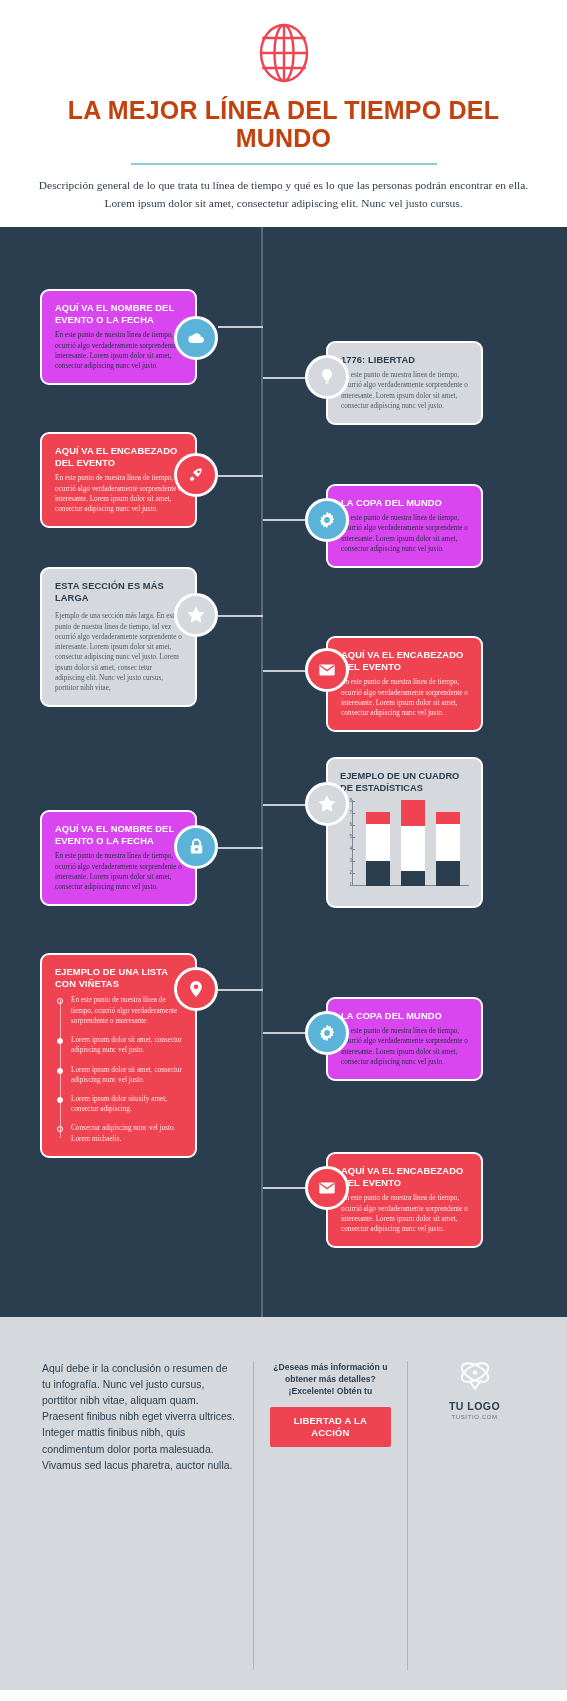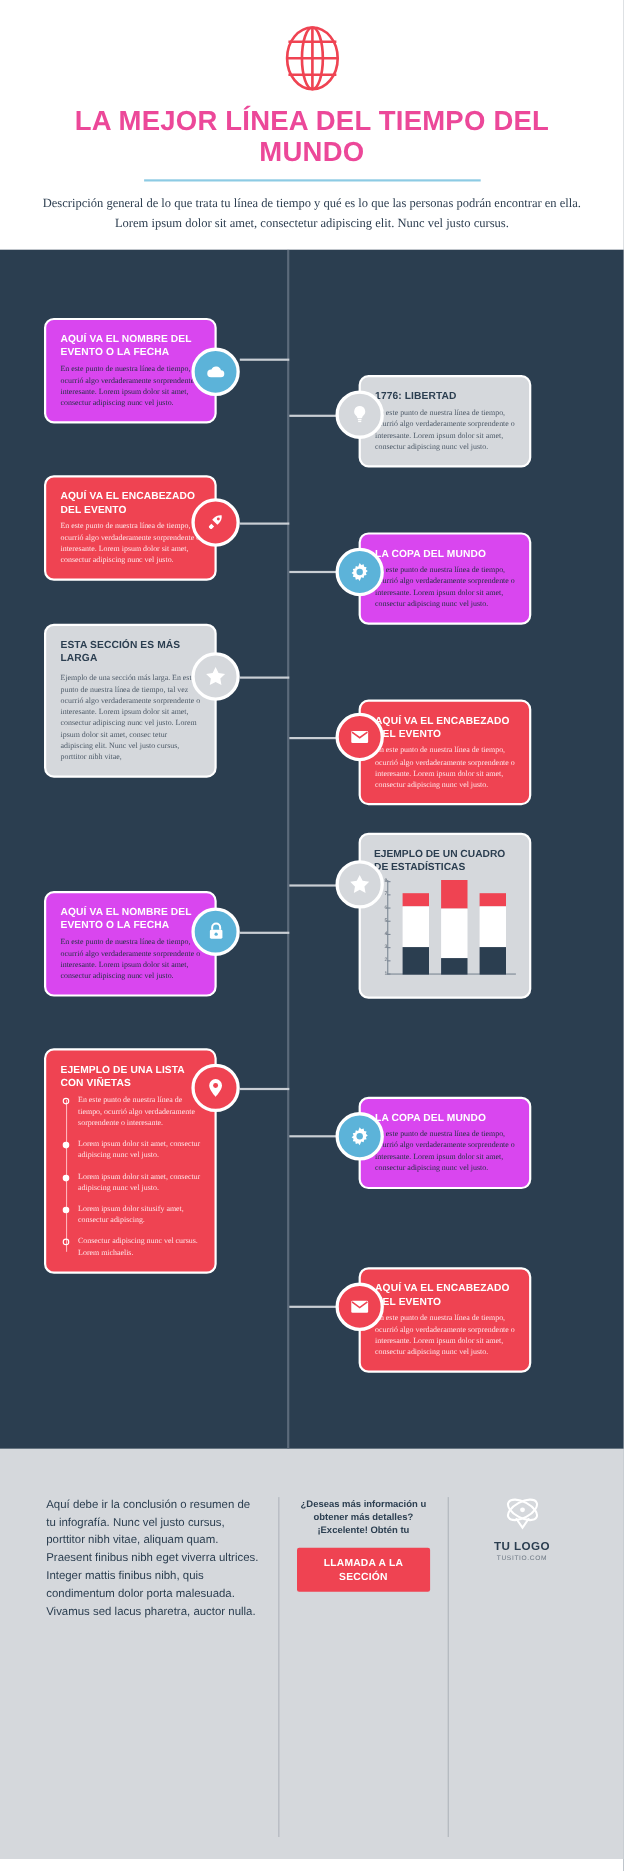--- a/index.html
+++ b/index.html
@@ -11,21 +11,21 @@
     position:relative;
   }
   
   .header {
     background:#ffffff;
     padding:22px 0 14px 0;
     text-align:center;
   }
   .globe-wrap { display:flex; justify-content:center; margin-bottom:12px; }
   .title {
-    color:#ec4899;
+    color:#c2410c;
     font-size:25px;
     font-weight:bold;
     line-height:1.12;
     letter-spacing:0.2px;
     padding:0 40px;
   }
   .title-rule {
     width:306px; height:2px; background:#8dcbe4;
     margin:11px auto 11px auto;
   }
@@ -325,21 +325,21 @@
       <div class="bullet-item">
         <span class="bullet-dot filled"></span>
         <p>Lorem ipsum dolor sit amet, consectur adipiscing nunc vel justo.</p>
       </div>
       <div class="bullet-item">
         <span class="bullet-dot filled"></span>
         <p>Lorem ipsum dolor situsify amet, consectur adipiscing.</p>
       </div>
       <div class="bullet-item">
         <span class="bullet-dot hollow"></span>
-        <p>Consectur adipiscing nunc vel cursus. Lorem michaelis.</p>
+        <p>Consectur adipiscing nunc vel justo. Lorem michaelis.</p>
       </div>
     </div>
   </div>
   <div class="icon-node red" style="left:174px; top:740px;">
     <svg width="20" height="20" viewBox="0 0 24 24">
       <path fill="#ffffff" d="M12 2.4a7 7 0 0 0-7 7c0 5.1 7 12.2 7 12.2s7-7.1 7-12.2a7 7 0 0 0-7-7z"></path>
       <circle cx="12" cy="9.3" r="2.7" fill="#ef4352"></circle>
     </svg>
   </div>
 
@@ -365,21 +365,21 @@
     </svg>
   </div>
 </div>
 
 <div class="footer">
   <div class="footer-col c1">
     <p class="footer-text">Aquí debe ir la conclusión o resumen de tu infografía. Nunc vel justo cursus, porttitor nibh vitae, aliquam quam. Praesent finibus nibh eget viverra ultrices. Integer mattis finibus nibh, quis condimentum dolor porta malesuada. Vivamus sed lacus pharetra, auctor nulla.</p>
   </div>
   <div class="footer-col c2">
     <p class="cta-question">¿Deseas más información u obtener más detalles? ¡Excelente! Obtén tu</p>
-    <button class="cta-button">LLAMADA A LA SECCIÓN</button>
+    <button class="cta-button">LIBERTAD A LA ACCIÓN</button>
   </div>
   <div class="footer-col c3">
     <div class="logo-mark">
       <svg width="34" height="30" viewBox="0 0 40 34">
         <ellipse cx="20" cy="13" rx="17" ry="8.5" fill="none" stroke="#ffffff" stroke-width="2.2" transform="rotate(-28 20 13)"></ellipse>
         <ellipse cx="20" cy="13" rx="17" ry="8.5" fill="none" stroke="#ffffff" stroke-width="2.2" transform="rotate(28 20 13)"></ellipse>
         <circle cx="20" cy="13" r="2.6" fill="#ffffff"></circle>
         <path d="M13 22 L20 32 L27 22" fill="none" stroke="#ffffff" stroke-width="2.2"></path>
       </svg>
     </div>

